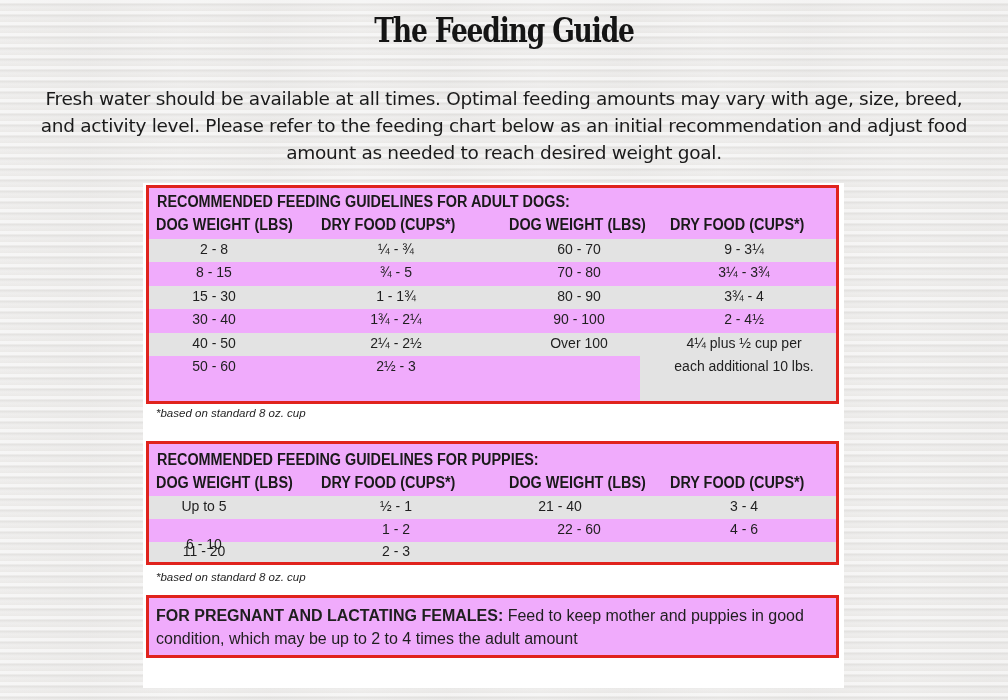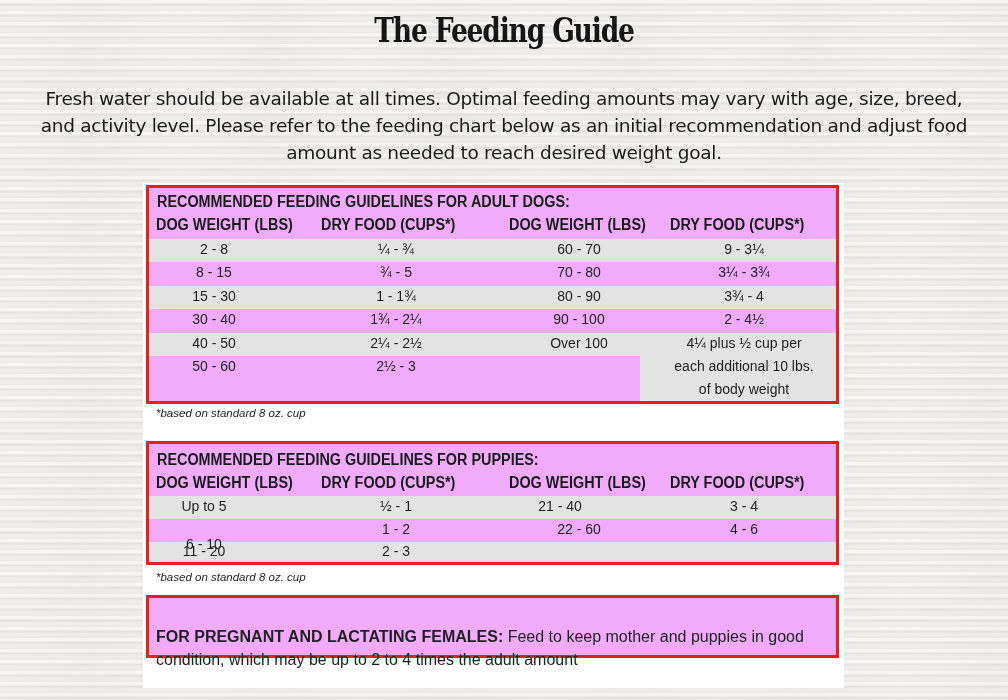--- a/index.html
+++ b/index.html
@@ -42,21 +42,21 @@
     transform:scaleX(0.9); transform-origin:left;
   }
   .row-bg { position:absolute; left:0; height:23px; background:#e3e3e3; }
   .cell {
     position:absolute; font-size:14px; color:#1f1f1f; text-align:center; white-space:nowrap;
   }
   .note {
     position:absolute; left:156px; font-style:italic; font-size:11.5px; color:#1f1f1f;
   }
   .preg-text {
-    position:absolute; left:7px; top:6px; width:670px; font-size:16px; line-height:23px; color:#1f1f1f;margin-top:21px;
+    position:absolute; left:7px; top:6px; width:670px; font-size:16px; line-height:23px; color:#1f1f1f;
   }
   .preg-text b { font-weight:bold; }
 </style>
 </head>
 <body>
 
 <div class="title">The Feeding Guide</div>
 <div class="intro">Fresh water should be available at all times. Optimal feeding amounts may vary with age, size, breed, and activity level. Please refer to the feeding chart below as an initial recommendation and adjust food amount as needed to reach desired weight goal.</div>
 
 <div class="panel"></div>
@@ -101,21 +101,20 @@
     <div class="cell" style="left:0; width:130px; top:147px">40 - 50</div>
     <div class="cell" style="left:162px; width:170px; top:147px">2¼ - 2½</div>
     <div class="cell" style="left:355px; width:150px; top:147px">Over 100</div>
     <div class="cell" style="left:510px; width:170px; top:147px">4¼ plus ½ cup per</div>
   </div>
   <div>
     <div class="cell" style="left:0; width:130px; top:170px">50 - 60</div>
     <div class="cell" style="left:162px; width:170px; top:170px">2½ - 3</div>
     <div class="cell" style="left:500px; width:190px; top:170px">each additional 10 lbs.</div>
   </div>
-  <div class="cell" style="left:500px; width:190px; top:193px">of body weight</div>
 </div>
 <div class="note" style="top:407px">*based on standard 8 oz. cup</div>
 
 <div class="box box-puppy">
   <div class="box-title" style="top:7px">RECOMMENDED FEEDING GUIDELINES FOR PUPPIES:</div>
   <div class="hdr" style="left:7px; top:30px">DOG WEIGHT (LBS)</div>
   <div class="hdr" style="left:172px; top:30px">DRY FOOD (CUPS*)</div>
   <div class="hdr" style="left:360px; top:30px">DOG WEIGHT (LBS)</div>
   <div class="hdr" style="left:521px; top:30px">DRY FOOD (CUPS*)</div>
 

